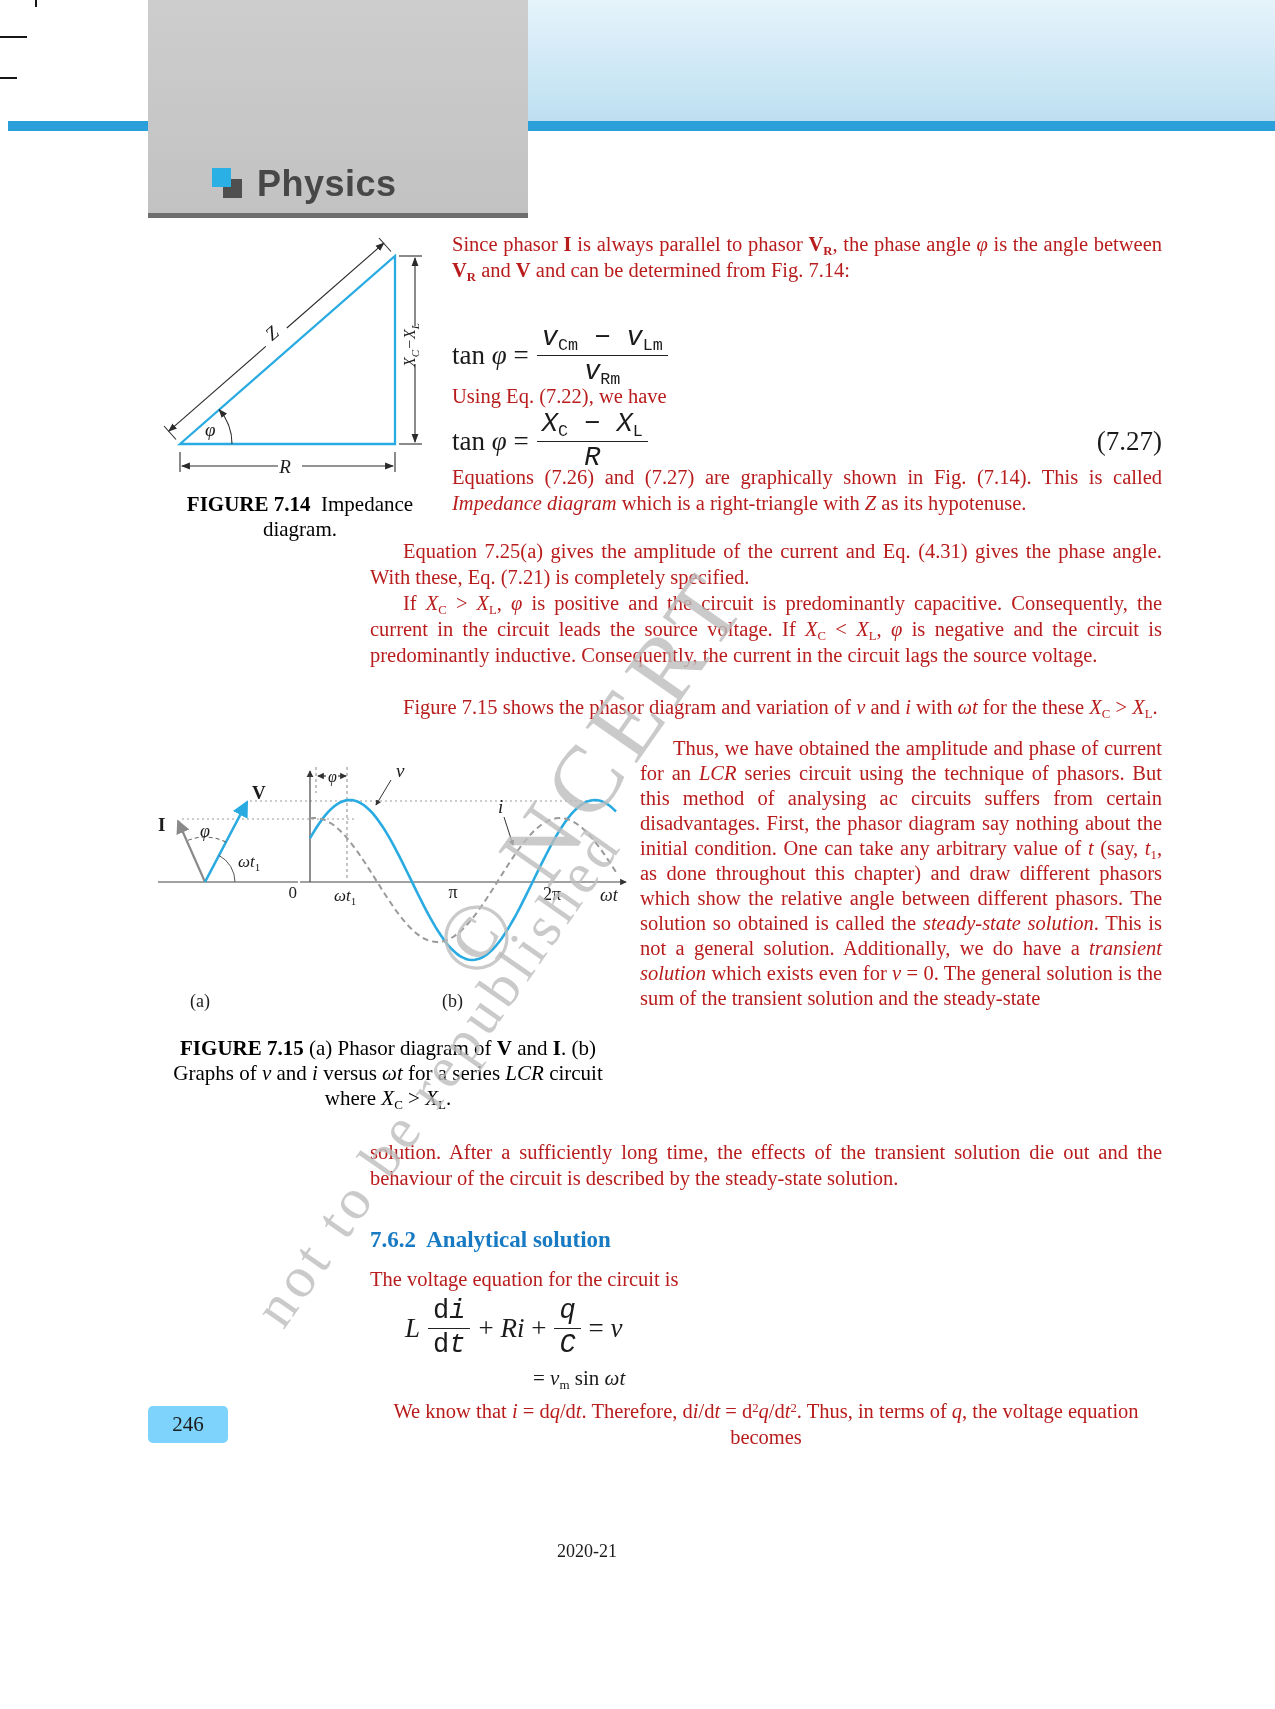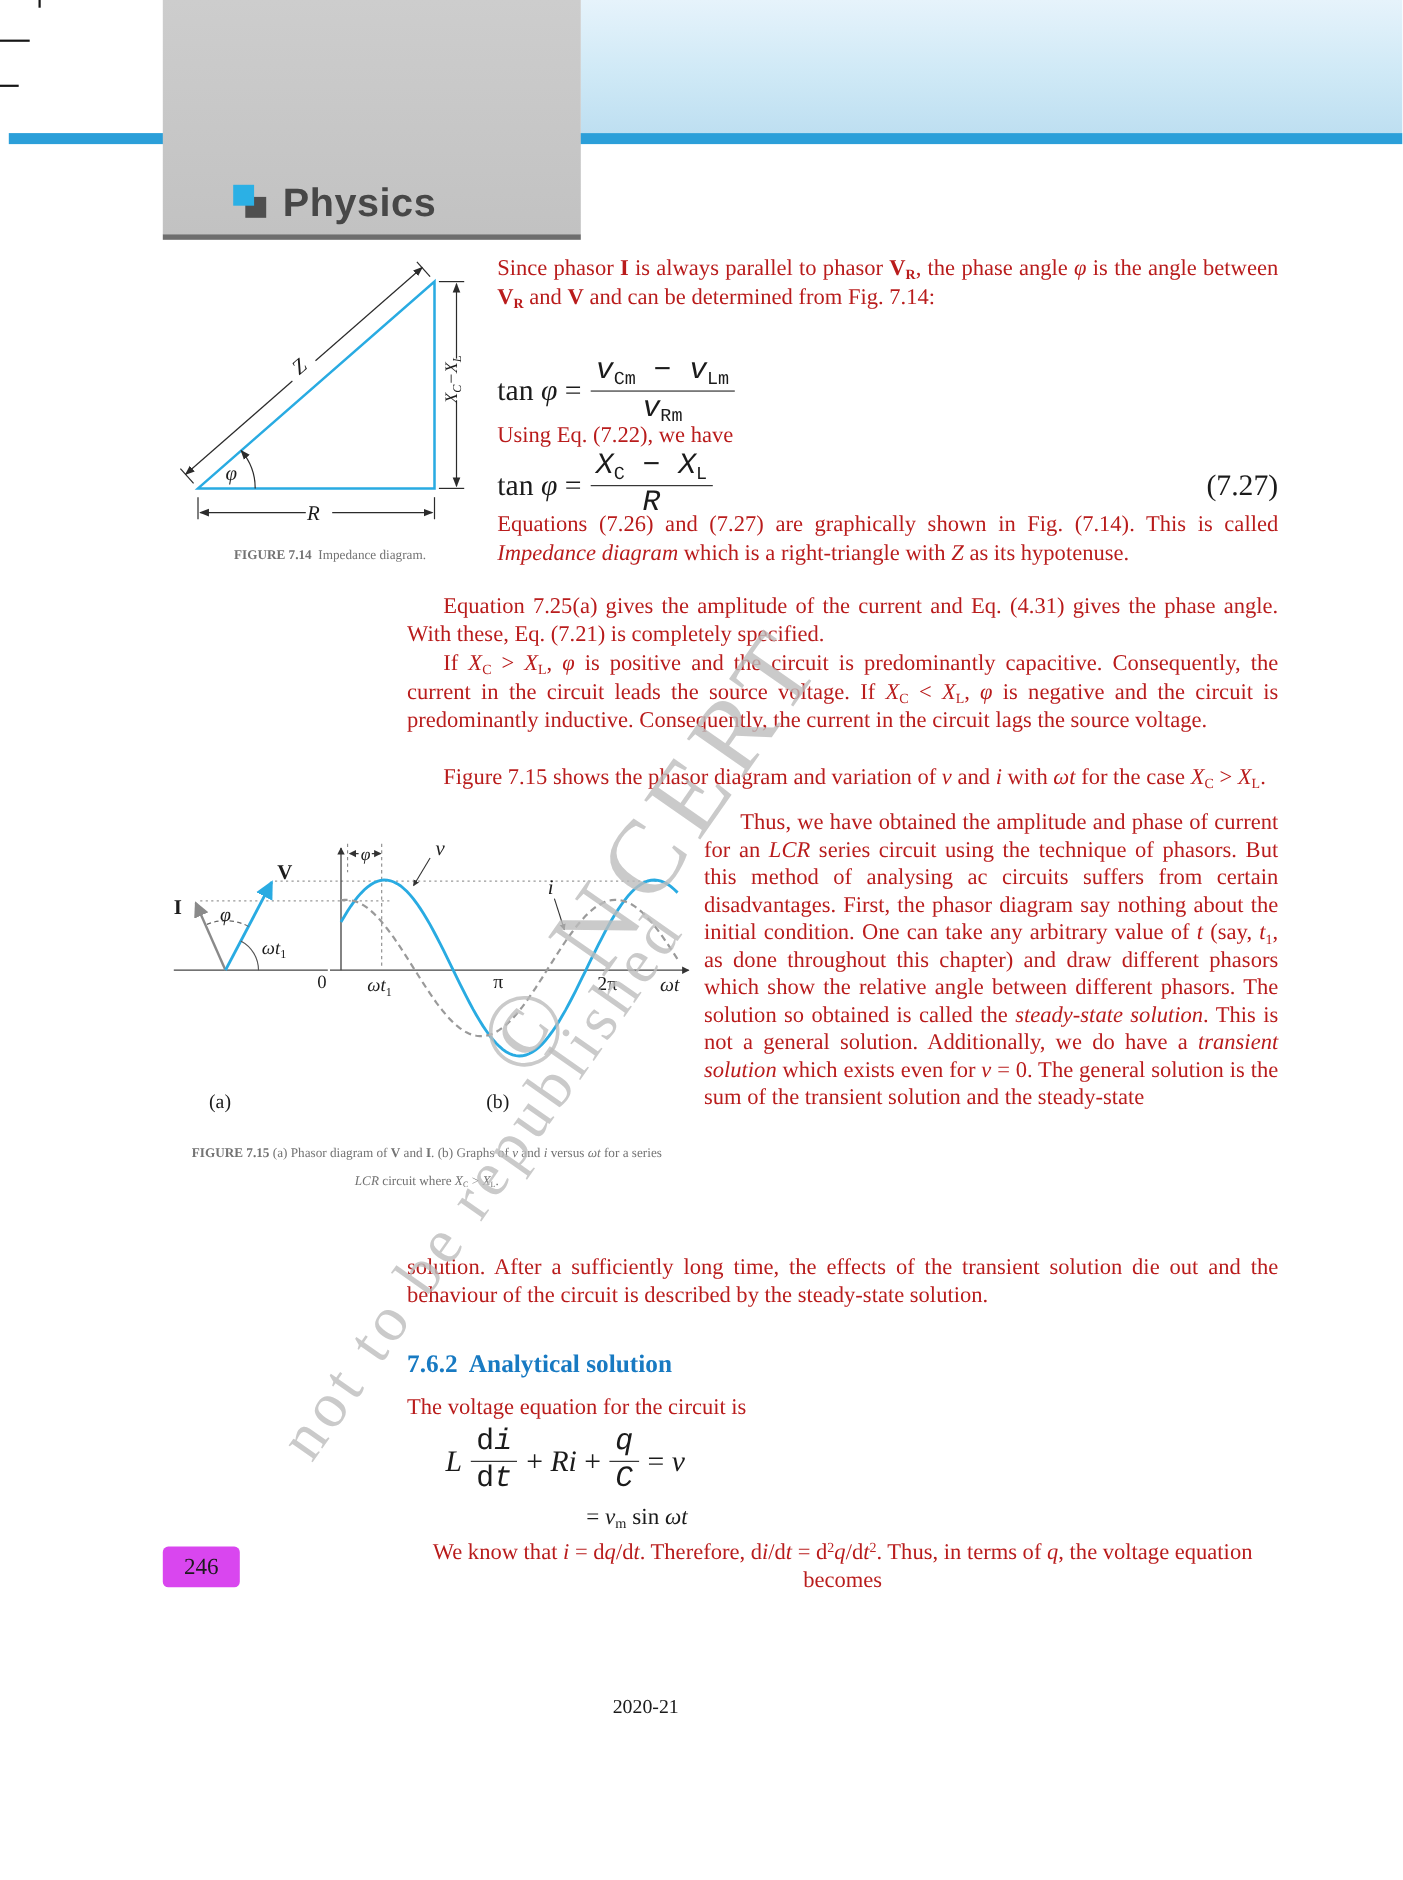--- a/index.html
+++ b/index.html
@@ -12,36 +12,36 @@
   .ind{text-indent:33px;}
   i{font-style:italic;}
   b{font-weight:bold;}
   sub{font-size:0.62em;vertical-align:-0.3em;line-height:0;}
   sup{font-size:0.62em;vertical-align:0.5em;line-height:0;}
   .eqrow{position:absolute;display:flex;align-items:center;font-size:27px;}
   .frac{display:inline-block;text-align:center;margin:0 8px;font-family:Liberation Mono, monospace;}
   .frac .num,.frac .den{display:block;padding:1px 5px;line-height:1.15;}
   .frac .den{border-top:1.6px solid #222;}
   .eqtag{margin-left:auto;}
-  .caption{position:absolute;font-size:12px;line-height:25px;color:#737373;text-align:center;}
+  .caption{position:absolute;font-size:21px;line-height:25px;color:#000000;text-align:center;}
   .sec-heading{position:absolute;font-size:23px;font-weight:bold;color:#187ac2;white-space:pre;}
   .gray-panel{position:absolute;left:148px;top:0;width:380px;height:213px;
     background:linear-gradient(to bottom,#cdcdcd,#c2c2c2);z-index:2;}
   .panel-underline{position:absolute;left:148px;top:213px;width:380px;height:5px;background:#6e6e6e;z-index:2;}
   .blue-band{position:absolute;left:528px;top:0;width:747px;height:121px;
     background:linear-gradient(to bottom,#e6f3fb 0%,#cfe9f6 55%,#bede f2 100%);
     background:linear-gradient(to bottom,#e6f3fb 0%,#cfe9f6 55%,#bedff1 100%);z-index:1;}
   .blue-stripe{position:absolute;left:8px;top:121px;width:1267px;height:10px;background:#2b9fd9;z-index:1;}
   .physics-block{position:absolute;left:212px;top:163px;display:flex;align-items:center;gap:13px;z-index:3;}
   .physics-icon{position:relative;width:32px;height:32px;}
   .physics-icon .sq-cyan{position:absolute;left:0;top:0;width:19px;height:19px;background:#2bb0e5;z-index:2;}
   .physics-icon .sq-gray{position:absolute;left:11px;top:11px;width:19px;height:19px;background:#4f4f4f;z-index:1;}
   .physics-title{font-family:"Liberation Sans", sans-serif;font-size:36px;font-weight:700;color:#474747;letter-spacing:0.5px;}
   .crop{position:absolute;background:#161616;}
-  .pagenum-box{position:absolute;left:148px;top:1406px;width:70px;height:37px;background:#d946ef;
+  .pagenum-box{position:absolute;left:148px;top:1406px;width:80px;height:37px;background:#7dd3fc;
     border-radius:5px;display:flex;align-items:center;justify-content:center;font-size:21px;}
   .footer{position:absolute;left:487px;top:1541px;width:200px;text-align:center;font-size:18px;}
   .wm{position:absolute;font-family:"Liberation Serif",serif;color:#bdbdbd;opacity:0.8;
     transform-origin:0 0;transform:rotate(-55deg);white-space:nowrap;pointer-events:none;z-index:5;}
   #wm1{left:410px;top:935px;font-size:95px;letter-spacing:10px;}
   #wm2{left:240px;top:1300px;font-size:58px;letter-spacing:5px;}
   svg text{font-family:"Liberation Serif", serif;fill:#1c1c1c;}
   .svgit{font-style:italic;}
   .svgb{font-weight:bold;}
   .dot{stroke:#999;stroke-width:1.1;stroke-dasharray:2,3;}
@@ -117,21 +117,21 @@
     <span class="num"><i>X</i><sub>C</sub><span> − </span><i>X</i><sub>L</sub></span>
     <span class="den"><i>R</i></span>
   </span>
   <span class="eqtag">(7.27)</span>
 </div>
 
 <div class="para" style="left:452px;top:464px;width:710px;"><span>Equations (7.26) and (7.27) are graphically shown in Fig. (7.14). This is called </span><i>Impedance diagram</i><span> which is a right-triangle with </span><i>Z</i><span> as its hypotenuse.</span></div>
 
 <div class="para ind" style="left:370px;top:538px;width:792px;"><span>Equation 7.25(a) gives the amplitude of the current and Eq. (4.31) gives the phase angle. With these, Eq. (7.21) is completely specified.</span></div>
 <div class="para ind" style="left:370px;top:590px;width:792px;"><span>If </span><i>X</i><sub>C</sub><span> &gt; </span><i>X</i><sub>L</sub><span>, </span><i>φ</i><span> is positive and the circuit is predominantly capacitive. Consequently, the current in the circuit leads the source voltage. If </span><i>X</i><sub>C</sub><span> &lt; </span><i>X</i><sub>L</sub><span>, </span><i>φ</i><span> is negative and the circuit is predominantly inductive. Consequently, the current in the circuit lags the source voltage.</span></div>
-<div class="para ind" style="left:370px;top:694px;width:792px;"><span>Figure 7.15 shows the phasor diagram and variation of </span><i>v</i><span> and </span><i>i</i><span> with </span><i>ωt</i><span> for the case </span><i>X</i><sub>C</sub><span> &gt; </span><i>X</i><sub>L</sub><span>.</span></div>
+<div class="para ind" style="left:370px;top:694px;width:792px;"><span>Figure 7.15 shows the phasor diagram and variation of </span><i>v</i><span> and </span><i>i</i><span> with </span><i>ωt</i><span> for the these </span><i>X</i><sub>C</sub><span> &gt; </span><i>X</i><sub>L</sub><span>.</span></div>
 
 <svg class="abs" style="left:150px;top:745px;" width="505" height="292" viewBox="0 0 505 292">
   <defs>
     <marker id="mC" viewBox="0 0 10 10" markerWidth="8" markerHeight="8" refX="7" refY="5" orient="auto">
       <path d="M0,1 L8,5 L0,9 z" fill="#29abe2"></path>
     </marker>
     <marker id="mG" viewBox="0 0 10 10" markerWidth="8" markerHeight="8" refX="7" refY="5" orient="auto">
       <path d="M0,1 L8,5 L0,9 z" fill="#8a8a8a"></path>
     </marker>
     <marker id="mB" viewBox="0 0 10 10" markerWidth="7" markerHeight="7" refX="7" refY="5" orient="auto">

